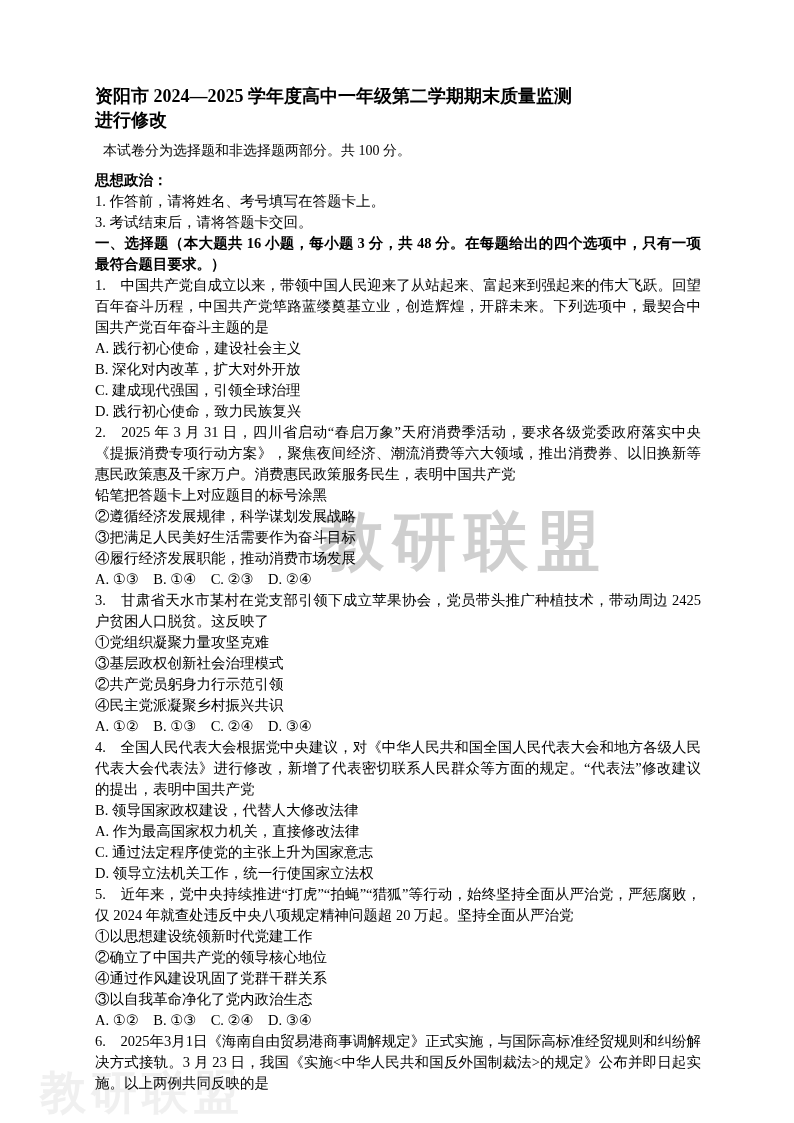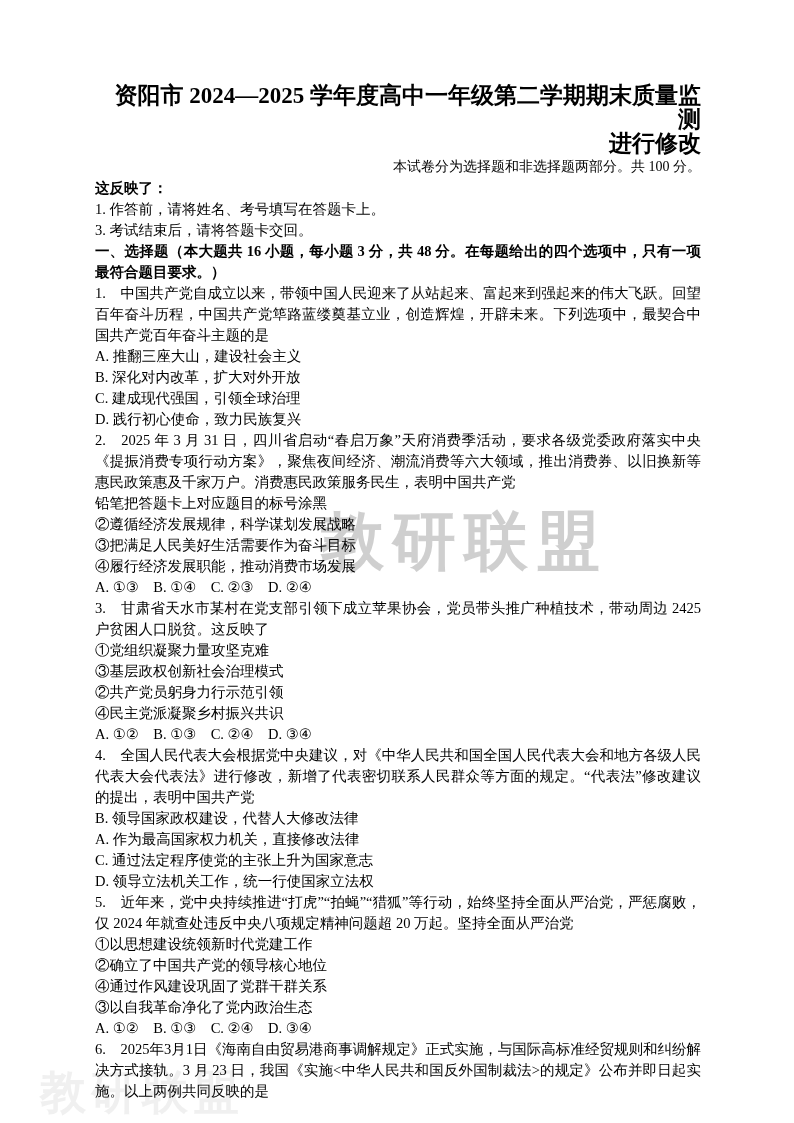--- a/index.html
+++ b/index.html
@@ -45,28 +45,28 @@
   }
   .content {
     position: absolute;
     left: 95px;
     top: 84px;
     width: 606px;
     z-index: 1;
   }
   .title {
     margin: 0;
-    text-align: right;
+    text-align: left;
     font-weight: bold;
-    font-size: 23px;
+    font-size: 18px;
     line-height: 24px;
   }
   .subtitle {
-    margin: 0;
-    text-align: right;
+    margin: 8px;
+    text-align: left;
     font-size: 14px;
     line-height: 22px;
   }
   p.line {
     margin: 0;
     font-size: 14.5px;
     line-height: 21px;
     text-align: justify;
     text-justify: inter-character;
   }
@@ -88,30 +88,30 @@
   <div class="watermark">教研联盟</div>
   <div class="watermark-corner">教研联盟</div>
 
   <div class="content">
 
     <h1 class="title">资阳市 2024—2025 学年度高中一年级第二学期期末质量监测</h1>
     <h1 class="title">进行修改</h1>
     <p class="subtitle">本试卷分为选择题和非选择题两部分。共 100 分。</p>
 
     <div>
-      <p class="line bold">这反映了：</p>
+      <p class="line bold">思想政治：</p>
       <p class="line">1. 作答前，请将姓名、考号填写在答题卡上。</p>
       <p class="line">3. 考试结束后，请将答题卡交回。</p>
     </div>
 
     <p class="line bold">一、选择题（本大题共 16 小题，每小题 3 分，共 48 分。在每题给出的四个选项中，只有一项最符合题目要求。）</p>
 
     <div class="question">
       <p class="line">1.　中国共产党自成立以来，带领中国人民迎来了从站起来、富起来到强起来的伟大飞跃。回望百年奋斗历程，中国共产党筚路蓝缕奠基立业，创造辉煌，开辟未来。下列选项中，最契合中国共产党百年奋斗主题的是</p>
-      <p class="line no-justify">A. 推翻三座大山，建设社会主义</p>
+      <p class="line no-justify">A. 践行初心使命，建设社会主义</p>
       <p class="line no-justify">B. 深化对内改革，扩大对外开放</p>
       <p class="line no-justify">C. 建成现代强国，引领全球治理</p>
       <p class="line no-justify">D. 践行初心使命，致力民族复兴</p>
     </div>
 
     <div class="question">
       <p class="line">2.　2025 年 3 月 31 日，四川省启动“春启万象”天府消费季活动，要求各级党委政府落实中央《提振消费专项行动方案》，聚焦夜间经济、潮流消费等六大领域，推出消费券、以旧换新等惠民政策惠及千家万户。消费惠民政策服务民生，表明中国共产党</p>
       <p class="line no-justify">铅笔把答题卡上对应题目的标号涂黑</p>
       <p class="line no-justify">②遵循经济发展规律，科学谋划发展战略</p>
       <p class="line no-justify">③把满足人民美好生活需要作为奋斗目标</p>

